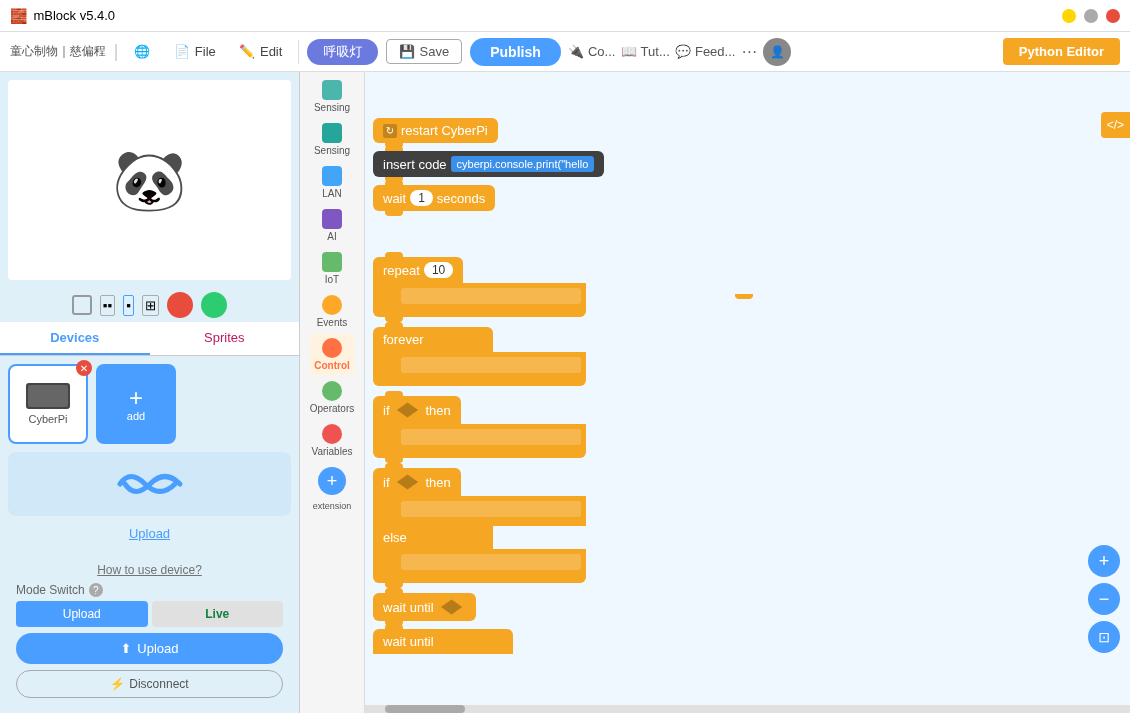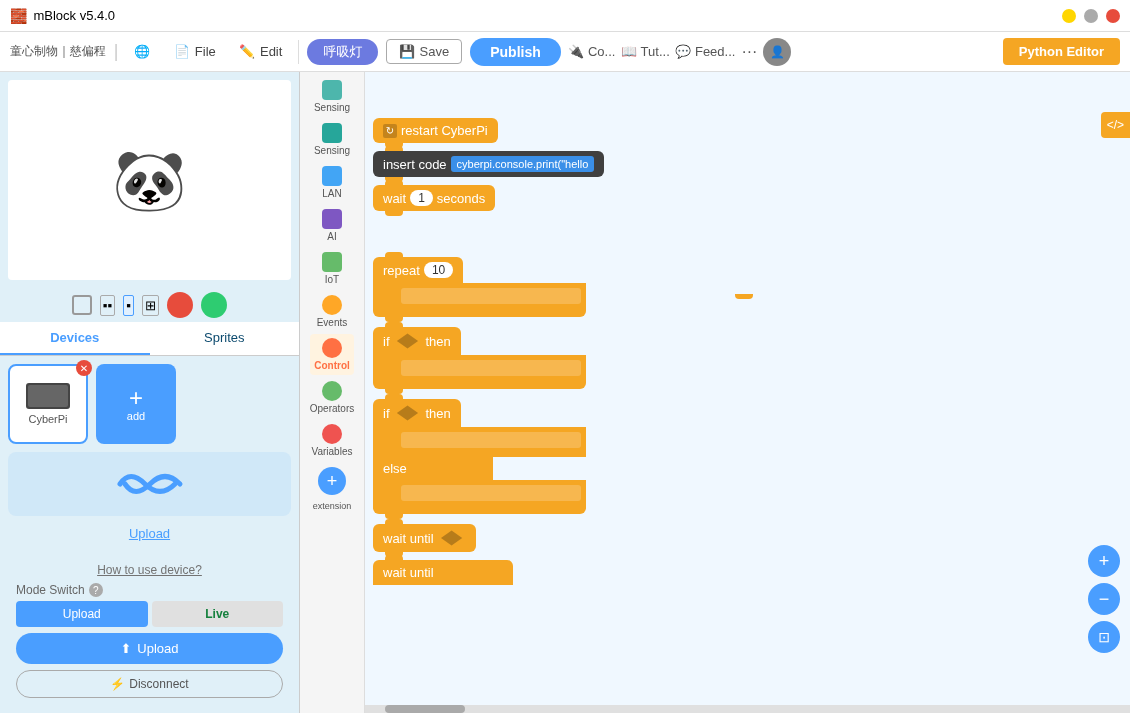--- a/index.html
+++ b/index.html
@@ -47,21 +47,21 @@
 
     
     .stage-controls { display: flex; align-items: center; justify-content: center; gap: 8px; padding: 4px 8px; }
     .ctrl-btn { background: none; border: none; cursor: pointer; }
     .ctrl-expand { width: 24px; height: 24px; border: 2px solid #999; border-radius: 3px; display: flex; align-items: center; justify-content: center; }
     .ctrl-stop { width: 26px; height: 26px; background: #e74c3c; border: none; border-radius: 50%; cursor: pointer; }
     .ctrl-go { width: 26px; height: 26px; background: #2ecc71; border: none; border-radius: 50%; cursor: pointer; }
 
     
     .panel-tabs { display: flex; border-bottom: 1px solid #ccc; background: #fff; }
-    .panel-tab { flex: 1; text-align: center; padding: 8px 4px; font-size: 13px; cursor: pointer; color: #0c4a6e; border-bottom: 2px solid transparent; }
+    .panel-tab { flex: 1; text-align: center; padding: 8px 4px; font-size: 13px; cursor: pointer; color: #be185d; border-bottom: 2px solid transparent; }
     .panel-tab.active { color: #4a9eff; border-bottom-color: #4a9eff; font-weight: bold; }
 
     
     .panel-content { flex: 1; padding: 8px; overflow-y: auto; }
     .device-grid { display: flex; flex-wrap: wrap; gap: 8px; }
     .device-item { width: 80px; height: 80px; background: white; border-radius: 8px; border: 2px solid #ddd; display: flex; flex-direction: column; align-items: center; justify-content: center; cursor: pointer; position: relative; font-size: 11px; color: #555; }
     .device-item.selected { border-color: #4a9eff; }
     .device-remove { position: absolute; top: -6px; right: -6px; width: 16px; height: 16px; background: #e74c3c; color: white; border-radius: 50%; font-size: 10px; display: flex; align-items: center; justify-content: center; cursor: pointer; }
     .device-icon { width: 48px; height: 30px; background: #555; border-radius: 3px; margin-bottom: 4px; }
     .device-add { width: 80px; height: 80px; background: #4a9eff; border-radius: 8px; display: flex; flex-direction: column; align-items: center; justify-content: center; cursor: pointer; color: white; font-size: 11px; }
@@ -339,20 +339,32 @@
           <div style="background:#f5a623; padding:5px 5px 5px 28px; min-height:26px; display:flex; align-items:center;">
             <div style="width:180px; height:16px; background:rgba(255,255,255,0.2); border-radius:3px;"></div>
             <div style="position:absolute; left:370px; bottom:auto; width:18px; height:5px; background:#f5a623; border-radius:0 0 4px 4px;"></div>
           </div>
           <div style="background:#f5a623; border-radius:0 0 6px 6px; height:8px; position:relative;">
             <div style="position:absolute; bottom:-5px; left:12px; width:18px; height:5px; background:#f5a623; border-radius:0 0 4px 4px;"></div>
           </div>
         </div>
       </div>
 
+      <div style="margin-bottom:4px; margin-top:4px;">
+        <div style="display:inline-block;">
+          <div style="display:inline-flex; align-items:center; background:#f5a623; border-radius:6px 6px 0 0; padding:5px 10px; color:white; font-size:13px; font-weight:500; gap:4px; min-width:120px; position:relative;">
+            <div style="position:absolute; top:-5px; left:12px; width:18px; height:5px; background:#f5a623; border-radius:4px 4px 0 0;"></div>
+            <span>forever</span>
+          </div>
+          <div style="background:#f5a623; padding:5px 5px 5px 28px; min-height:26px;">
+            <div style="width:180px; height:16px; background:rgba(255,255,255,0.2); border-radius:3px;"></div>
+          </div>
+          <div style="background:#f5a623; border-radius:0 0 6px 6px; height:8px;"></div>
+        </div>
+      </div>
 
       <div style="margin-bottom:4px; margin-top:4px;">
         <div style="display:inline-block;">
           <div style="display:inline-flex; align-items:center; background:#f5a623; border-radius:6px 6px 0 0; padding:5px 10px; color:white; font-size:13px; font-weight:500; gap:4px; position:relative;">
             <div style="position:absolute; top:-5px; left:12px; width:18px; height:5px; background:#f5a623; border-radius:4px 4px 0 0;"></div>
             <span>if</span>
             <span style="display:inline-block; width:28px; height:18px; background:rgba(0,0,0,0.25); clip-path:polygon(12% 50%, 50% 8%, 88% 50%, 50% 92%);"></span>
             <span>then</span>
           </div>
           <div style="background:#f5a623; padding:5px 5px 5px 28px; min-height:26px;">

